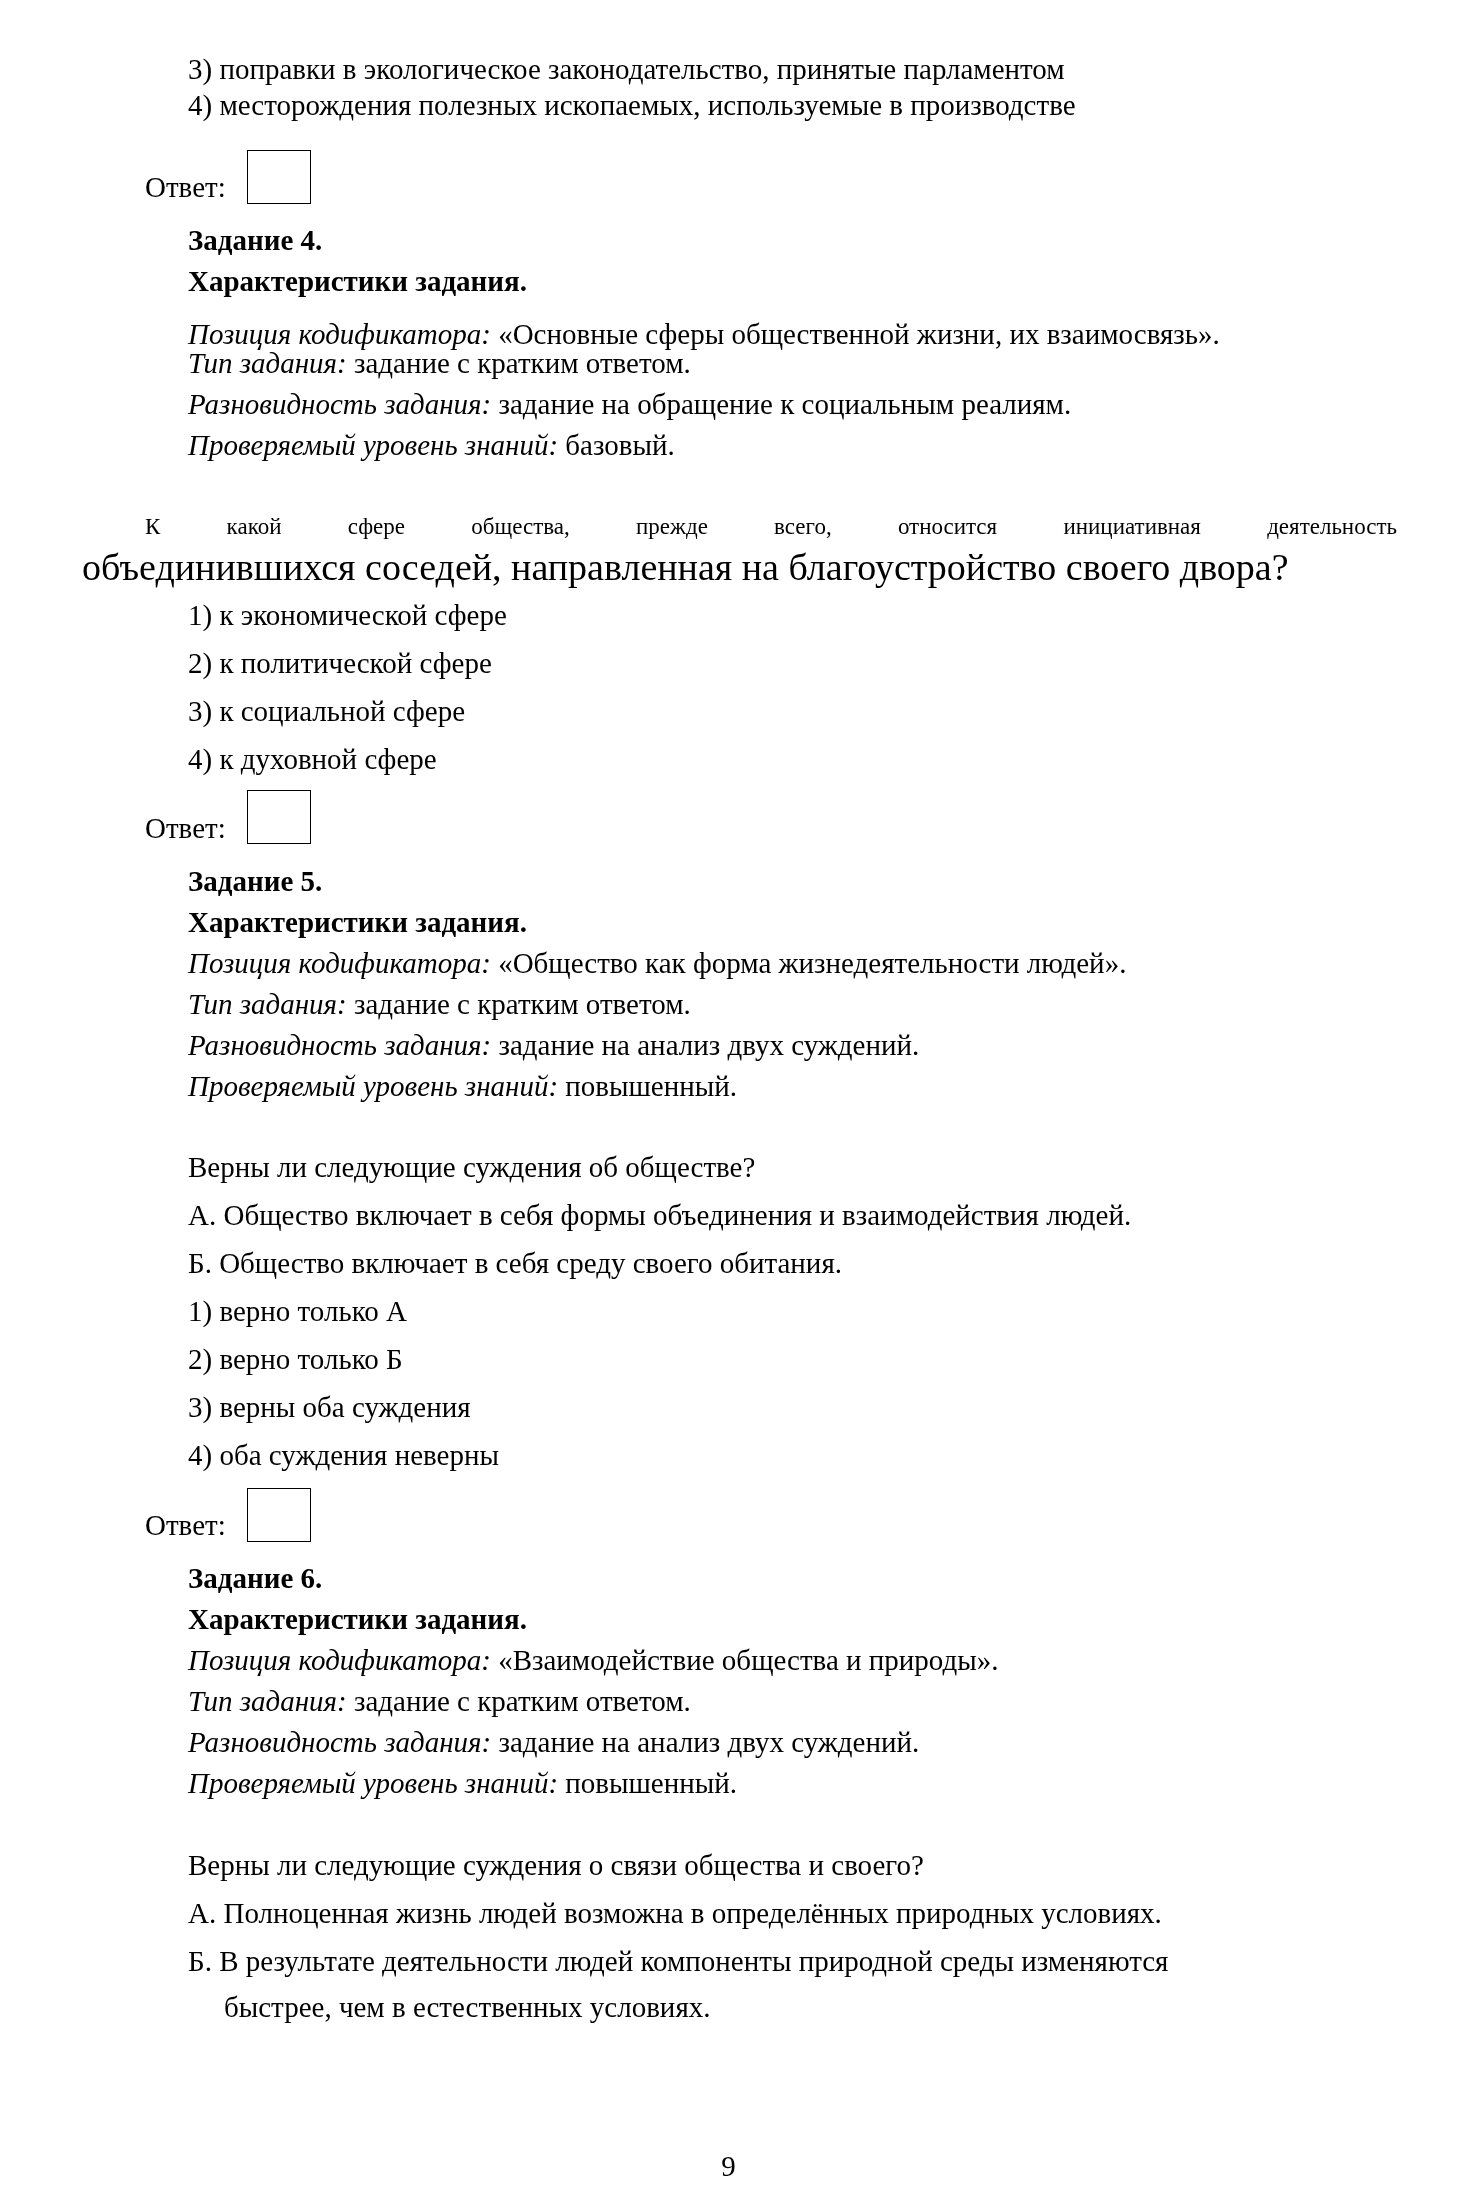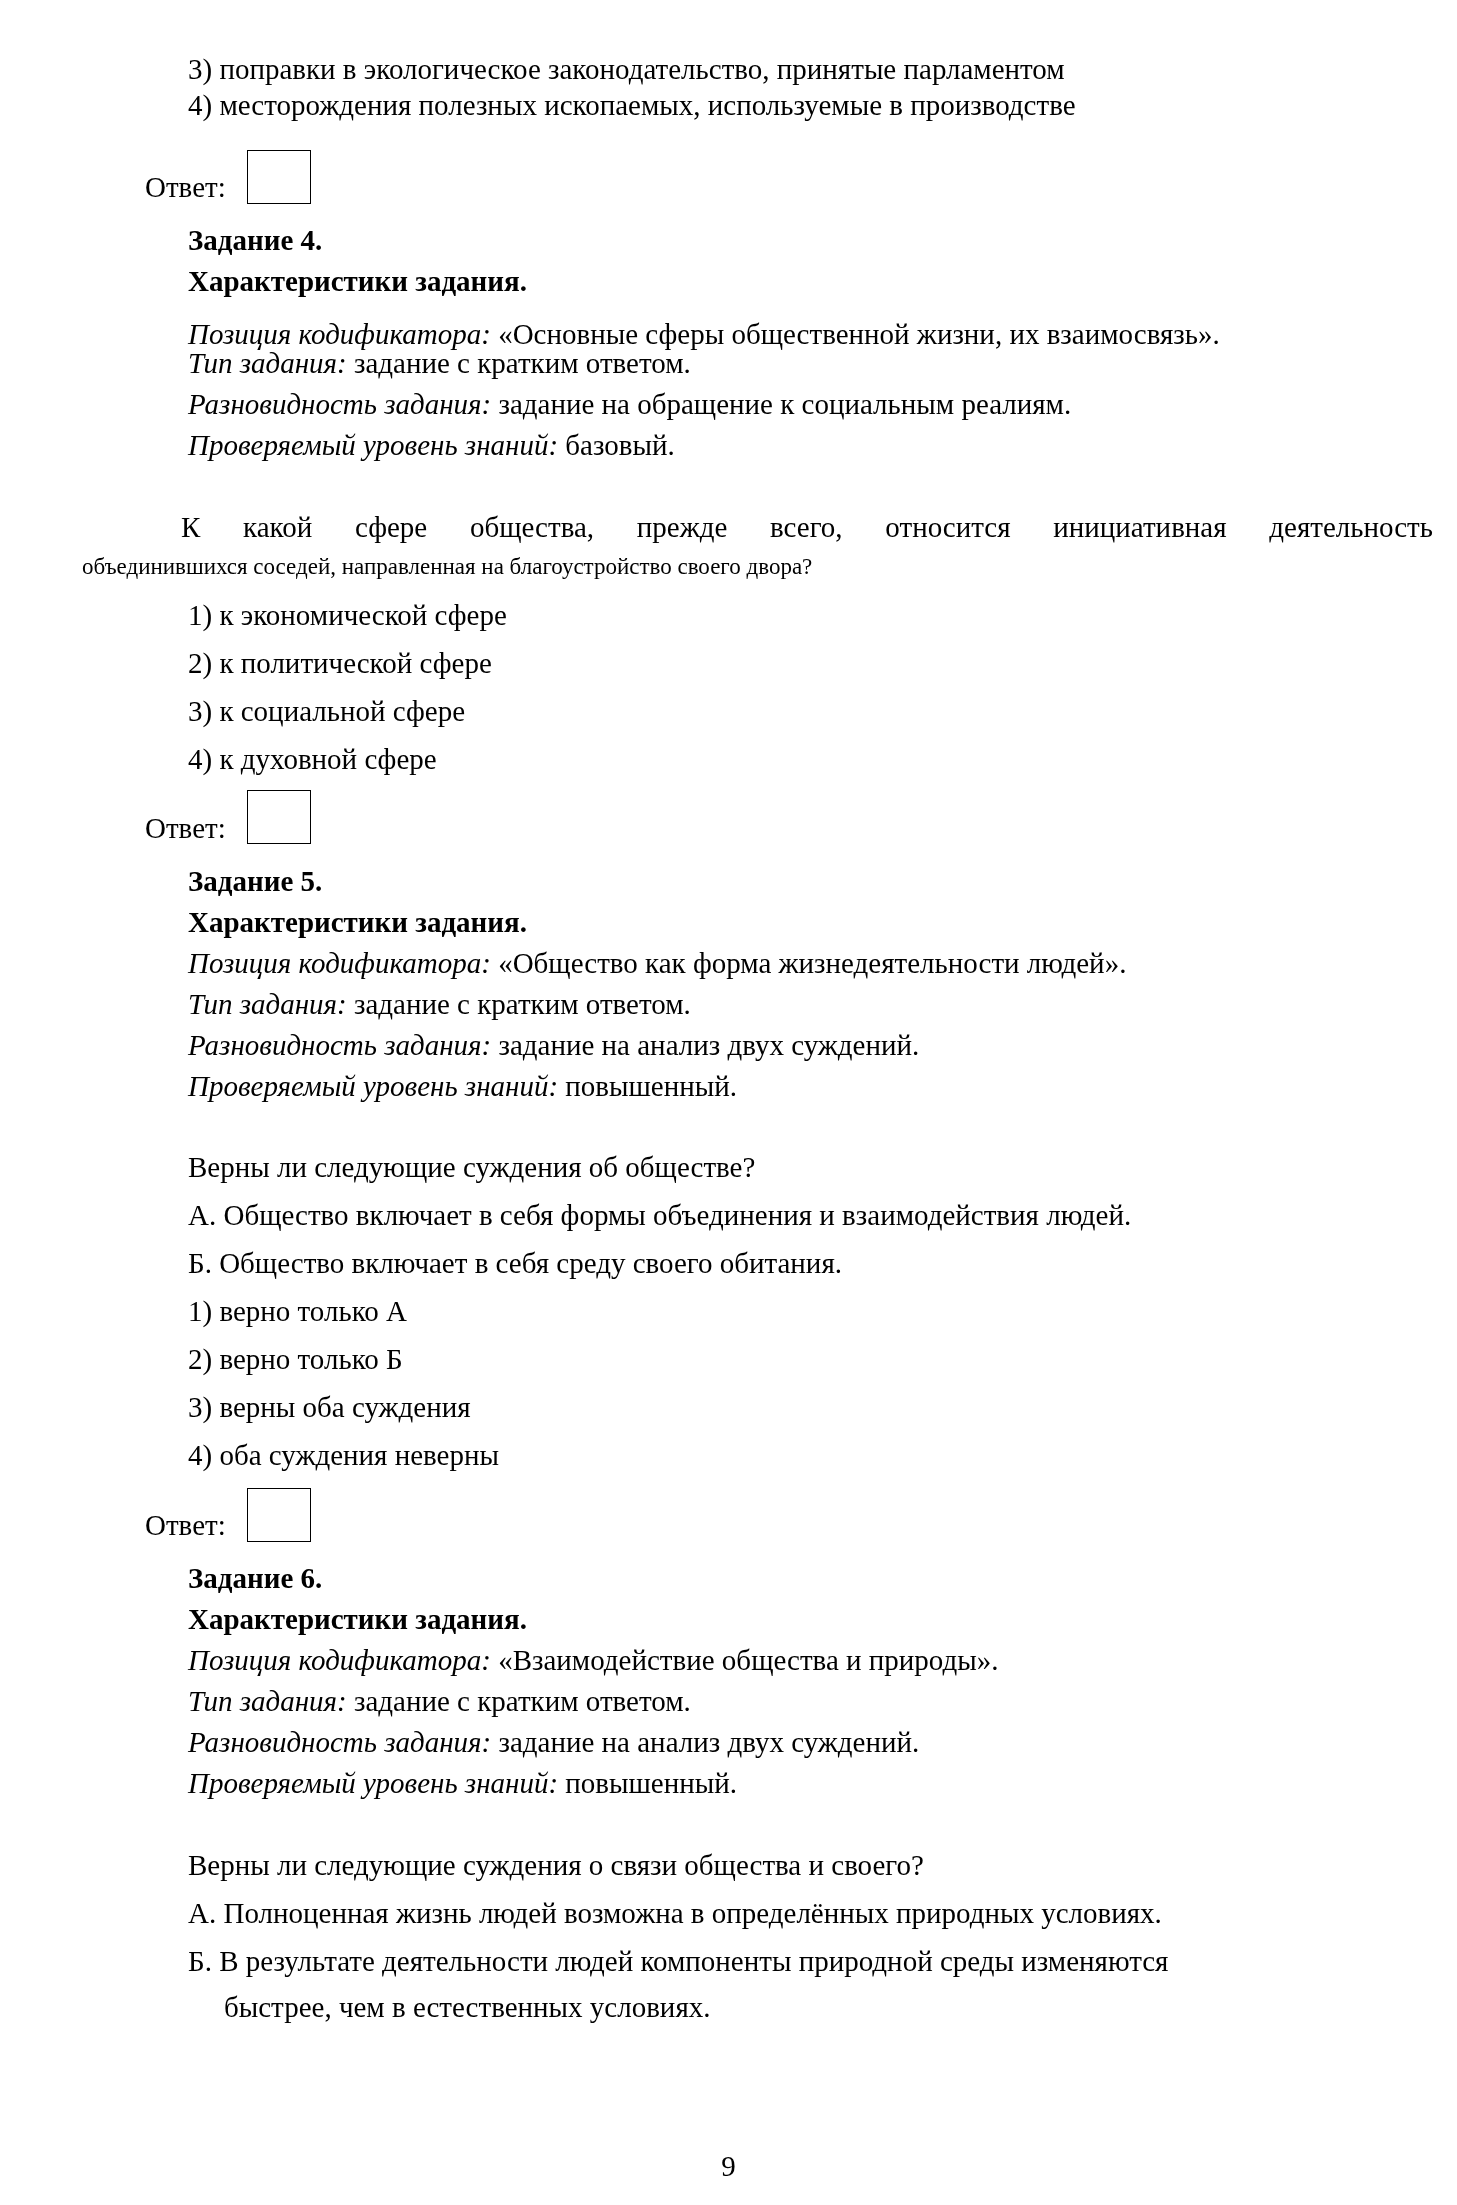--- a/index.html
+++ b/index.html
@@ -3,23 +3,23 @@
 <meta charset="utf-8">
 <style>
   html, body { margin: 0; padding: 0; background: #ffffff; }
   body { width: 1457px; height: 2205px; position: relative; overflow: hidden;
          font-family: "Liberation Serif", "DejaVu Serif", serif; color: #000; }
   .ln { position: absolute; left: 145px; font-size: 29px; line-height: 34px; white-space: nowrap; margin-left: 43px; }
   .b { font-weight: bold; }
   .i { font-style: italic; }
   .ans { position: absolute; left: 145px; font-size: 29px; line-height: 34px; }
   .box { position: absolute; width: 64px; height: 54px; border: 1.5px solid #000; box-sizing: border-box; }
-  .just { position: absolute; left: 145px; width: 1252px; font-size: 29px; line-height: 34px;
-          text-align: justify; text-align-last: justify; margin-left: 36px; }
-  .full { position: absolute; left: 82px; font-size: 23px; line-height: 34px; white-space: nowrap; }
+  .just { position: absolute; left: 145px; width: 1252px; font-size: 23px; line-height: 34px;
+          text-align: justify; text-align-last: justify; }
+  .full { position: absolute; left: 82px; font-size: 38px; line-height: 34px; white-space: nowrap; }
   .pg { position: absolute; left: 0; width: 1457px; text-align: center; top: 2150px; font-size: 29px; }
 </style>
 </head>
 <body>
 
 <div class="ln" style="top:52px">3) поправки в экологическое законодательство, принятые парламентом</div>
 <div class="ln" style="top:88px">4) месторождения полезных ископаемых, используемые в производстве</div>
 <div class="ans" style="top:170px">Ответ:</div>
 <div class="box" style="left:247px; top:150px"></div>
 

